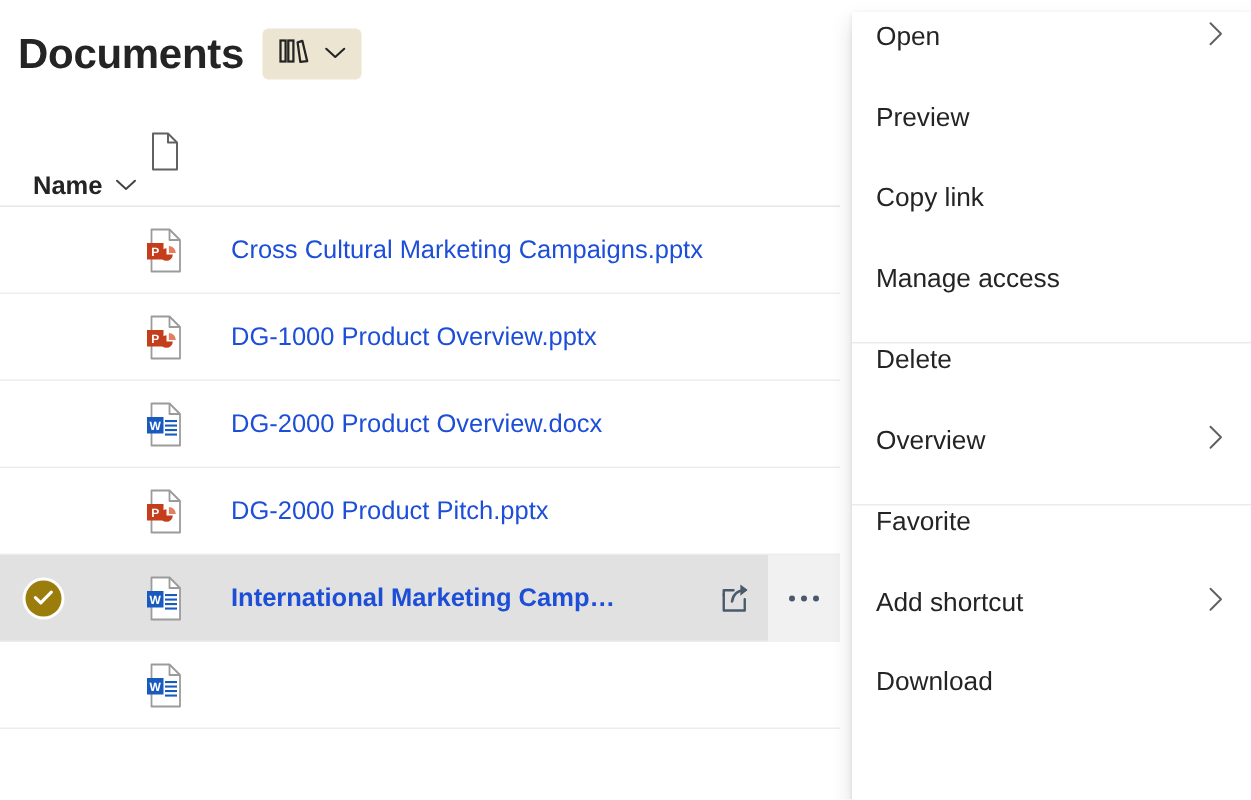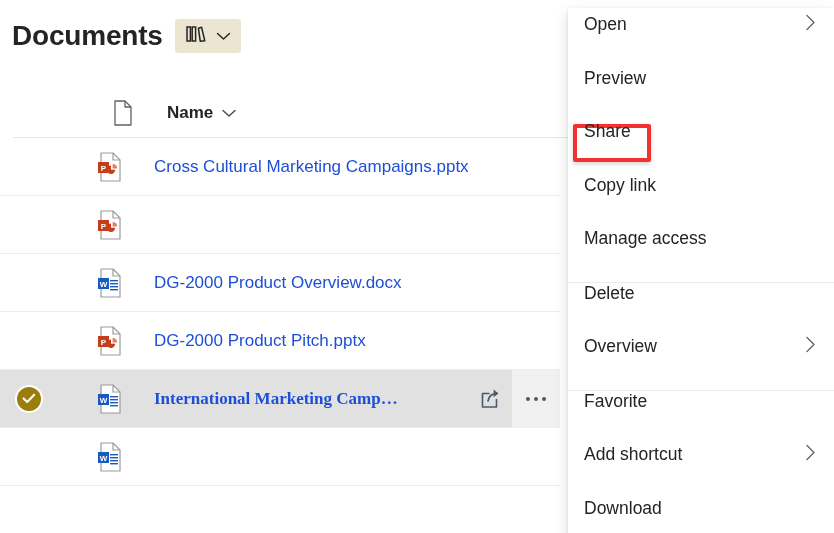--- a/index.html
+++ b/index.html
@@ -48,25 +48,26 @@
     background: #ece5d2;
     border-radius: 4px;
     cursor: pointer;
   }
   .books-icon { display: block; }
   .chev-small { display: block; }
 
   
   .col-header {
     position: absolute;
-    left: 13px; top: 88px;
+    left: 0; top: 88px;
     width: 560px;
     height: 50px;
     display: flex;
     border-bottom: 1px solid #e6e6e6;
+    flex-direction: column;
   }
   .col-doc-icon {
     width: 44px;
     display: flex;
     justify-content: center;
     align-items: center;
     margin-left: 88px;
   }
   .col-name {
     display: flex;
@@ -115,21 +116,20 @@
   .row-name {
     margin-left: 22px;
     font-size: 17px;
     color: #1d4ed8;
     white-space: nowrap;
     overflow: hidden;
     flex: 1 1 auto;
   }
   .file-row.selected .row-name {
     font-weight: 700;
-    font-family: Liberation Serif, serif;
   }
   .row-share-btn {
     width: 44px;
     height: 58px;
     display: flex;
     justify-content: center;
     align-items: center;
     flex: none;
   }
   .row-more-btn {
@@ -278,20 +278,21 @@
         <div class="row-icon">
           <svg width="26" height="30" viewBox="0 0 26 30">
             <path d="M4 1 H16 L23 8 V29 H4 Z" fill="#ffffff" stroke="#9b9b9b" stroke-width="1.2" stroke-linejoin="round"></path>
             <path d="M16 1 V8 H23" fill="none" stroke="#9b9b9b" stroke-width="1.2" stroke-linejoin="round"></path>
             <rect x="1" y="10" width="11" height="11" fill="#c43e1c"></rect>
             <text x="6.5" y="18.6" font-family="Liberation Sans, sans-serif" font-size="8" font-weight="bold" fill="#ffffff" text-anchor="middle">P</text>
             <path d="M14 13.5 a4.2 4.2 0 1 0 4.2 4.2 H14 Z" fill="#c43e1c"></path>
             <path d="M15.6 12 a4.6 4.6 0 0 1 4.6 4.6 H15.6 Z" fill="#e08060"></path>
           </svg>
         </div>
+        <div class="row-name">DG-1000 Product Overview.pptx</div>
       </div>
       <div class="file-row">
         <div class="row-check"></div>
         <div class="row-icon">
           <svg width="26" height="30" viewBox="0 0 26 30">
             <path d="M4 1 H16 L23 8 V29 H4 Z" fill="#ffffff" stroke="#9b9b9b" stroke-width="1.2" stroke-linejoin="round"></path>
             <path d="M16 1 V8 H23" fill="none" stroke="#9b9b9b" stroke-width="1.2" stroke-linejoin="round"></path>
             <rect x="1" y="10" width="11" height="11" fill="#185abd"></rect>
             <text x="6.5" y="18.6" font-family="Liberation Sans, sans-serif" font-size="8" font-weight="bold" fill="#ffffff" text-anchor="middle">W</text>
             <rect x="13" y="12" width="8" height="1.4" fill="#185abd"></rect>
@@ -375,24 +376,20 @@
         <span class="ctx-label">Open</span>
         <span class="ctx-sub">
           <svg width="11" height="17" viewBox="0 0 11 17">
             <path d="M2 1.5 L9 8.5 L2 15.5" fill="none" stroke="#616161" stroke-width="1.3" stroke-linecap="round" stroke-linejoin="round"></path>
           </svg>
         </span>
       </div>
       <div class="ctx-item">
         <span class="ctx-label">Preview</span>
       </div>
-      <div class="ctx-item highlighted">
-        <div class="hl-box"></div>
-        <span class="ctx-label">Share</span>
-      </div>
       <div class="ctx-item">
         <span class="ctx-label">Copy link</span>
       </div>
       <div class="ctx-item">
         <span class="ctx-label">Manage access</span>
       </div>
       <div class="ctx-divider"></div>
       <div class="ctx-item">
         <span class="ctx-label">Delete</span>
       </div>

